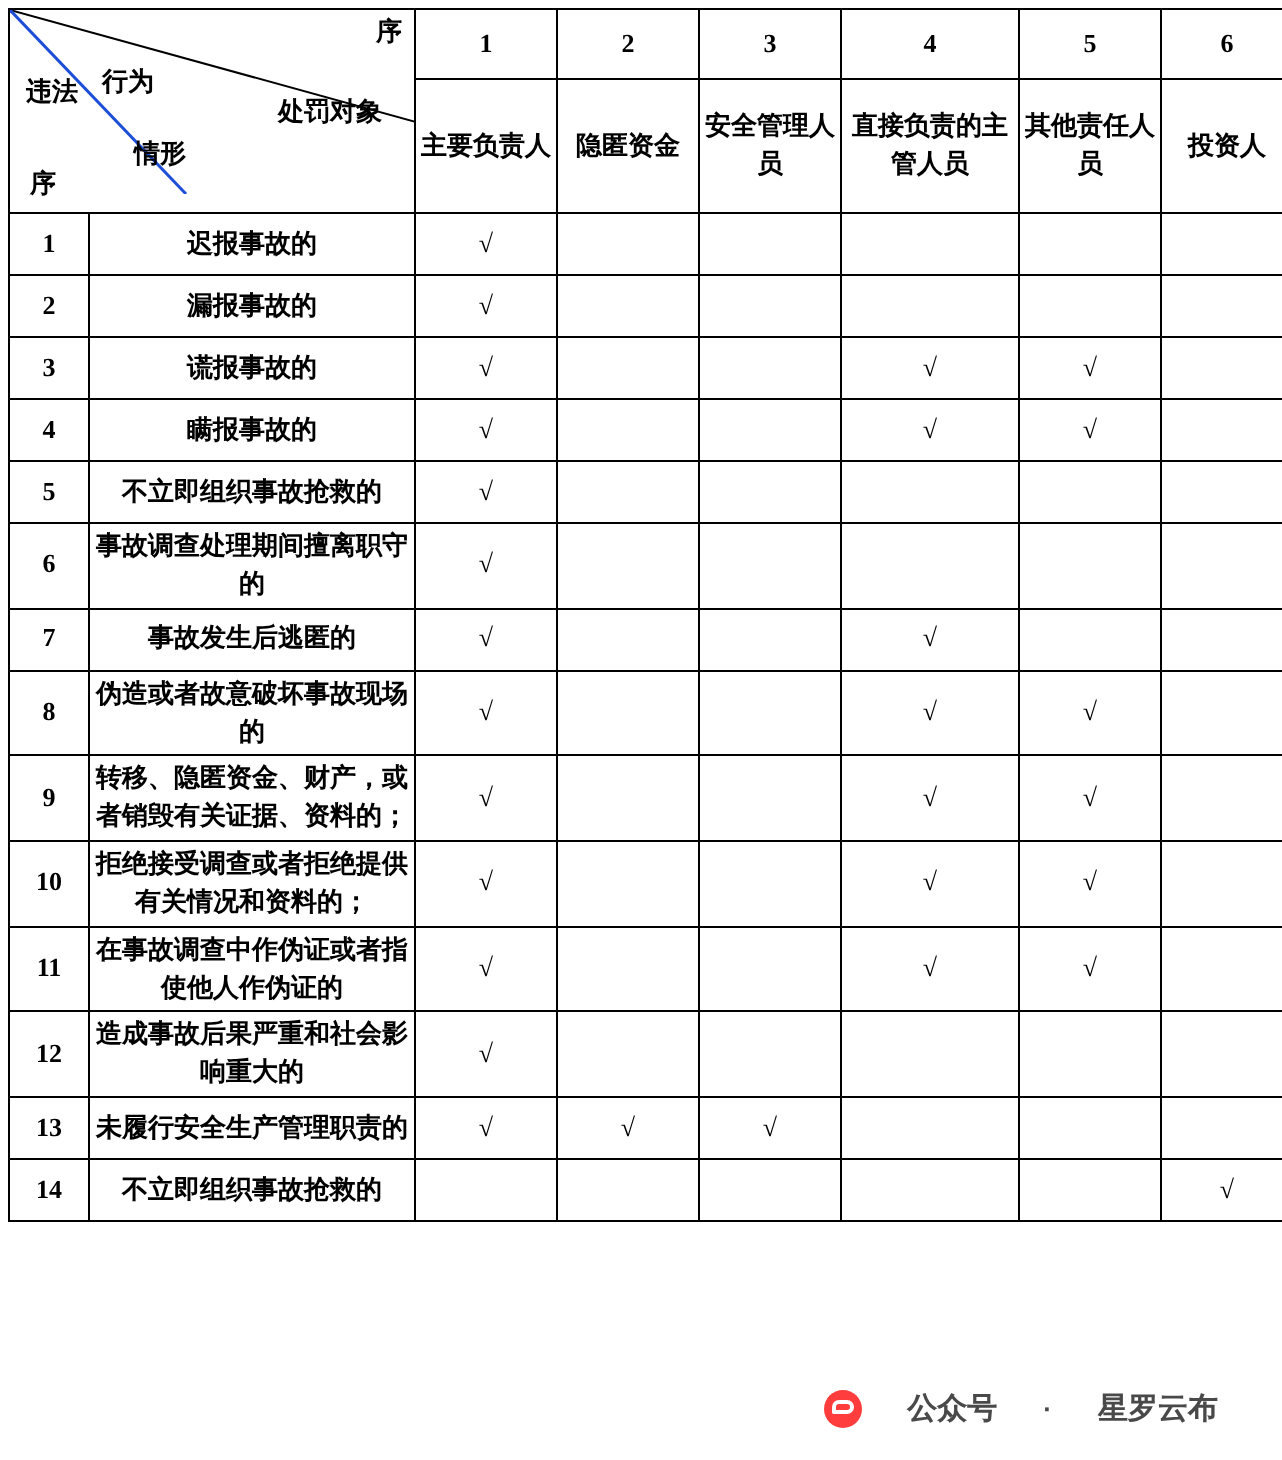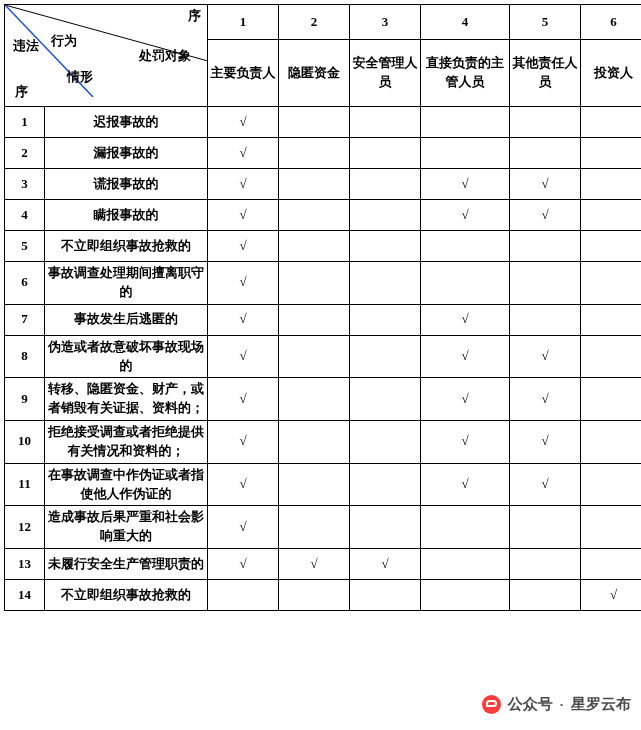--- a/index.html
+++ b/index.html
@@ -74,25 +74,25 @@
     padding: 3px 4px;
   }
   td.mark {
     font-size: 15px;
     font-weight: normal;
   }
 
   
   .watermark {
     position: absolute;
-    right: 10px;
+    right: 32px;
     bottom: 16px;
     display: flex;
     align-items: center;
-    gap: 7px;
+    gap: 23px;
     font-family: "Liberation Sans", sans-serif;
     font-size: 15px;
     font-weight: bold;
     color: #3a3a3a;
     opacity: 0.92;
   }
   .watermark .wm-logo {
     width: 19px;
     height: 19px;
     border-radius: 50%;

